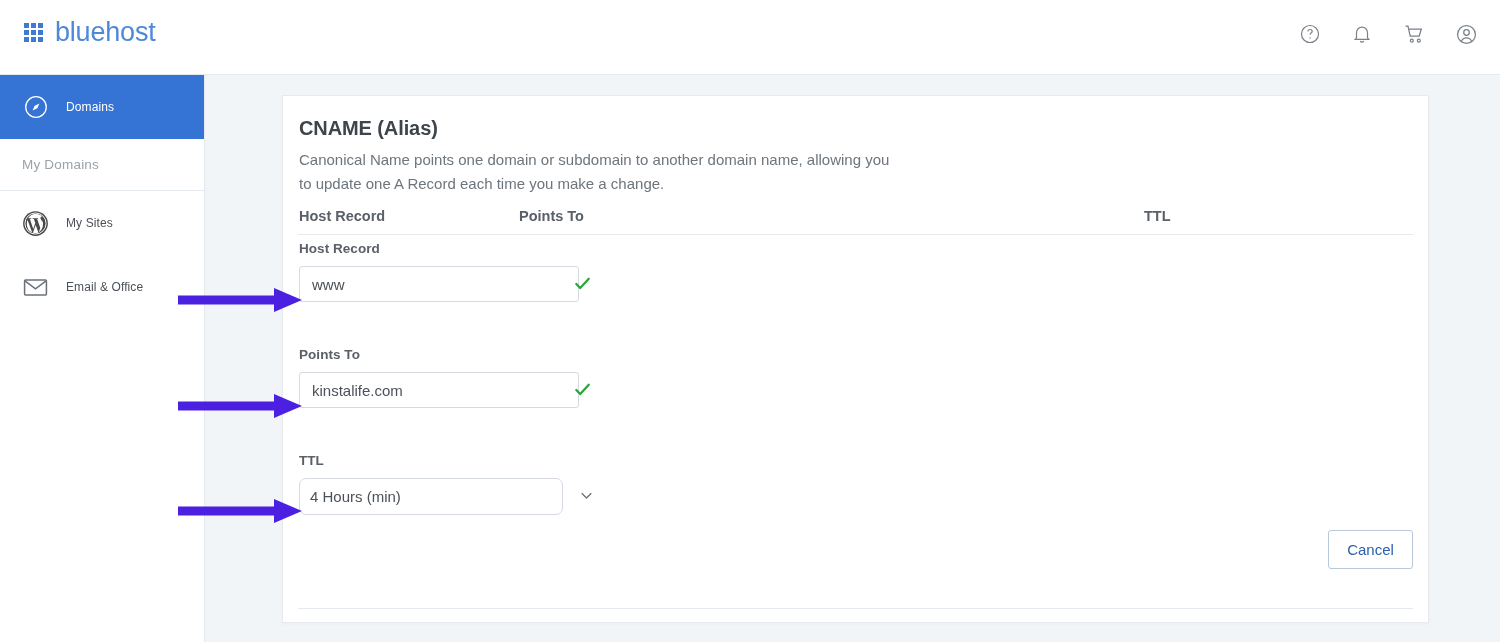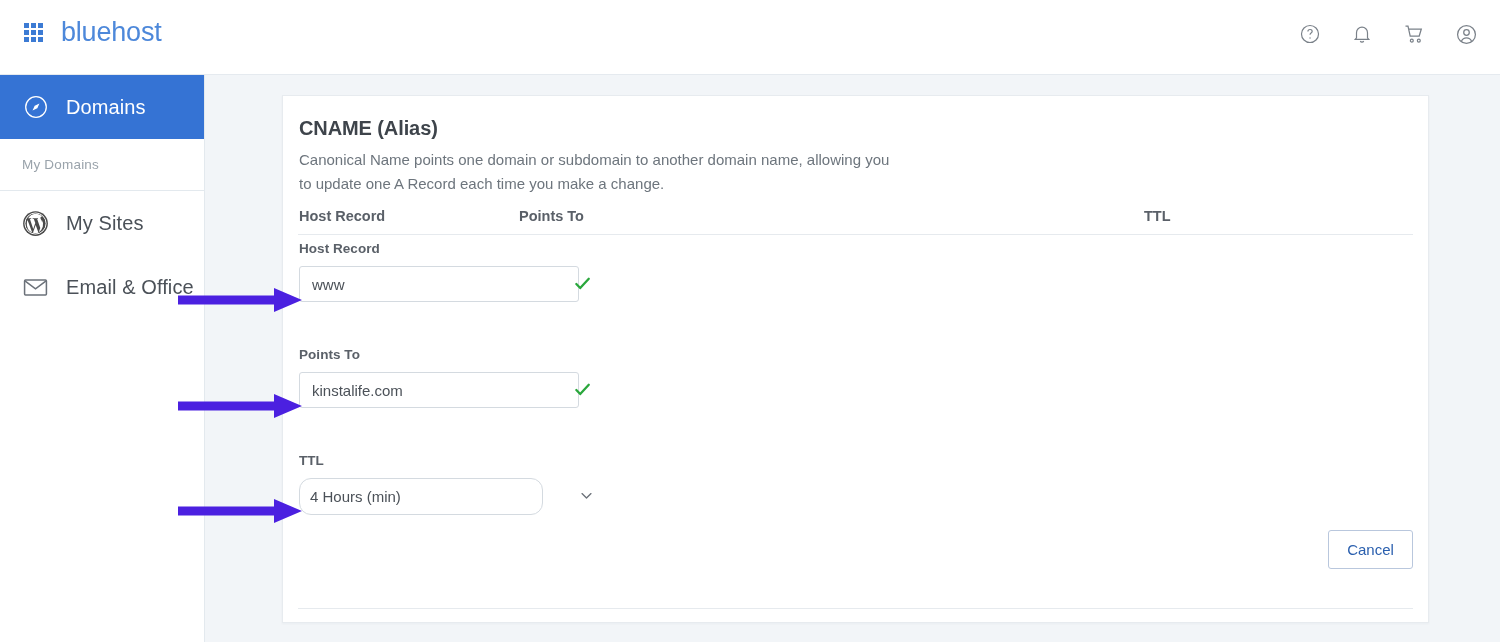--- a/index.html
+++ b/index.html
@@ -28,21 +28,21 @@
     height: 75px;
     background: #ffffff;
     border-bottom: 1px solid #e5eaef;
     box-sizing: border-box;
   }
   .brand {
     position: absolute;
     left: 24px; top: 19px;
     display: flex;
     align-items: center;
-    gap: 18px;
+    gap: 12px;
   }
   .brand-grid {
     display: grid;
     grid-template-columns: repeat(3, 5px);
     grid-template-rows: repeat(3, 5px);
     gap: 2px;
   }
   .brand-grid i {
     display: block;
     width: 5px; height: 5px;
@@ -91,21 +91,21 @@
     cursor: pointer;
   }
   .nav-item .ico {
     width: 27px; height: 27px;
     display: flex;
     align-items: center;
     justify-content: center;
     flex: 0 0 auto;
   }
   .nav-item .lbl {
-    font-size: 20px;
+    font-size: 12px;
     color: #4b5158;
     letter-spacing: 0.1px;
   }
   .nav-item.active {
     background: #3573d4;
     height: 64px;
   }
   .nav-item.active .lbl { color: #ffffff; }
   .nav-sub {
     display: flex;
@@ -194,25 +194,25 @@
     font-family: "Liberation Sans", sans-serif;
     outline: none;
   }
   .check-mark {
     position: absolute;
     right: 11px; top: 8px;
     width: 19px; height: 19px;
     pointer-events: none;
   }
   .select-input {
-    width: 244px;
+    width: 264px;
     height: 37px;
     box-sizing: border-box;
     border: 1px solid #d4dae0;
-    border-radius: 12px;
+    border-radius: 7px;
     background: #ffffff;
     padding: 0 10px;
     font-size: 15px;
     color: #4b5158;
     font-family: "Liberation Sans", sans-serif;
     outline: none;
     -webkit-appearance: none;
     appearance: none;
     cursor: pointer;
   }

